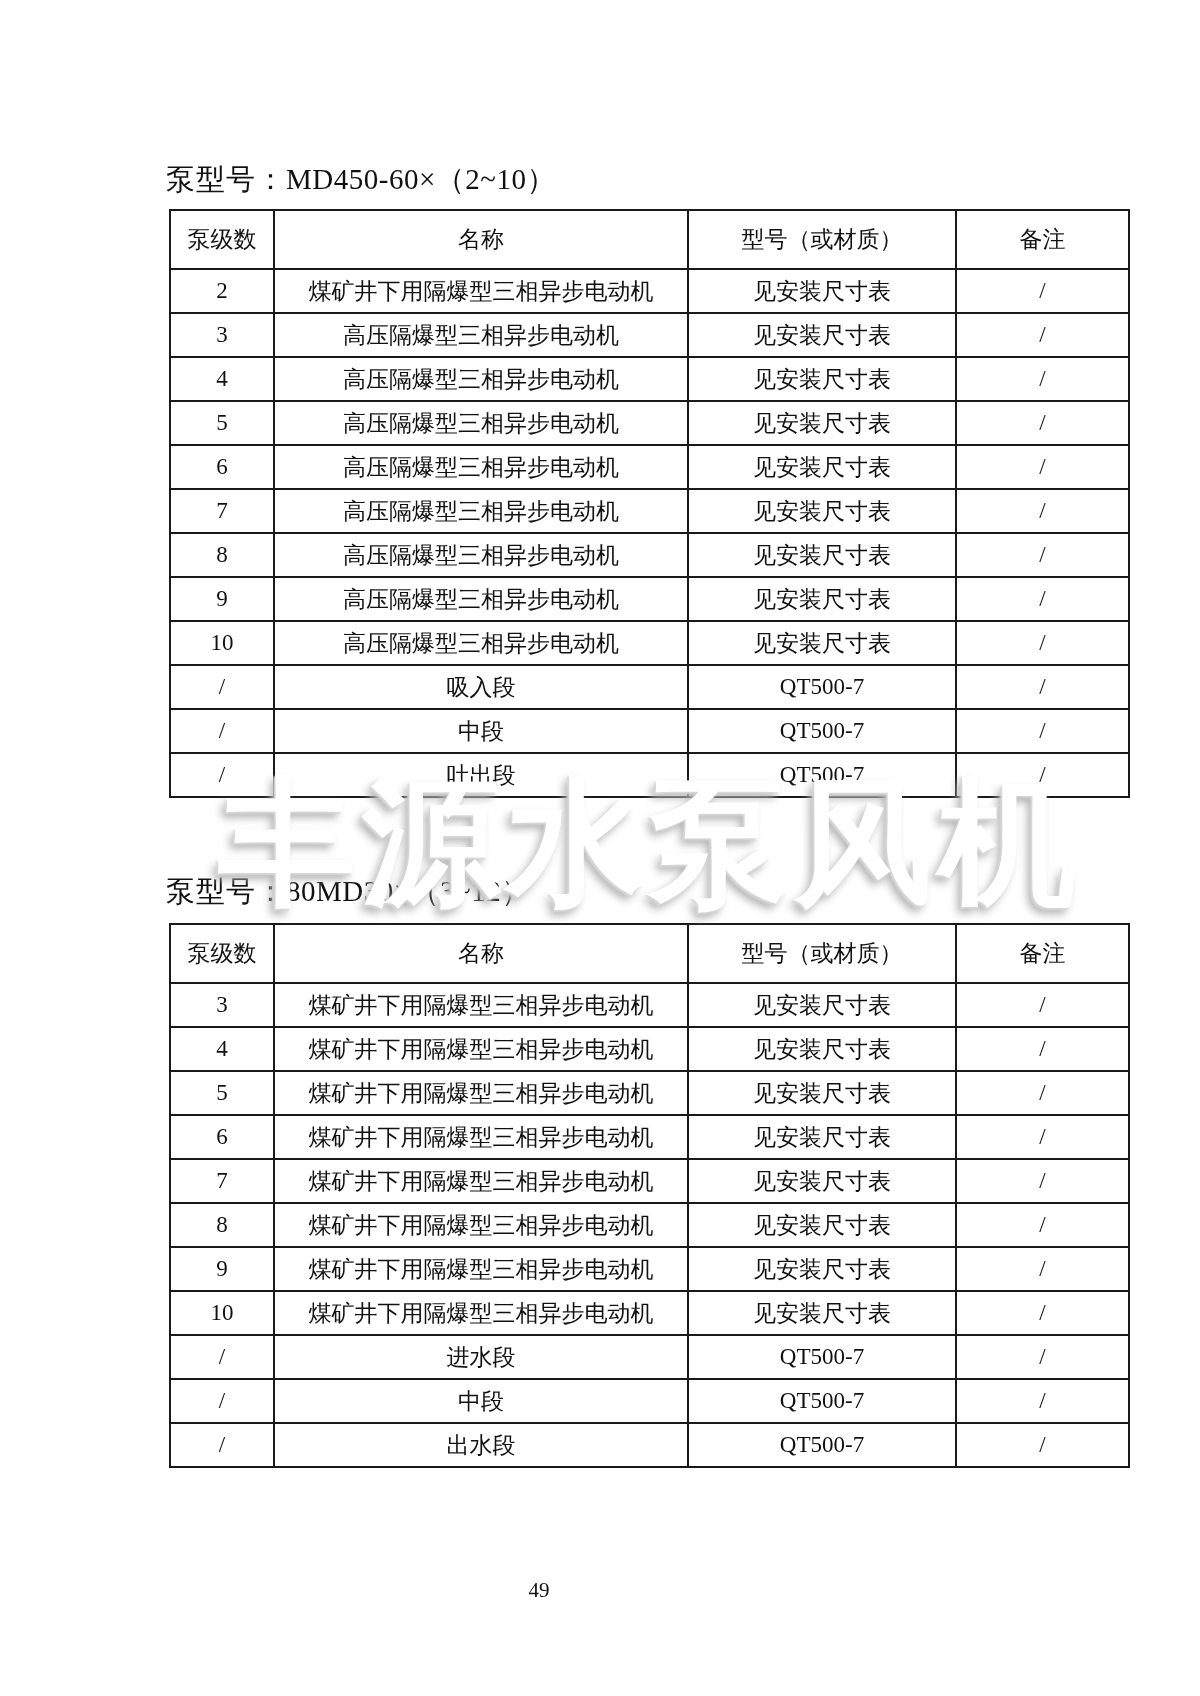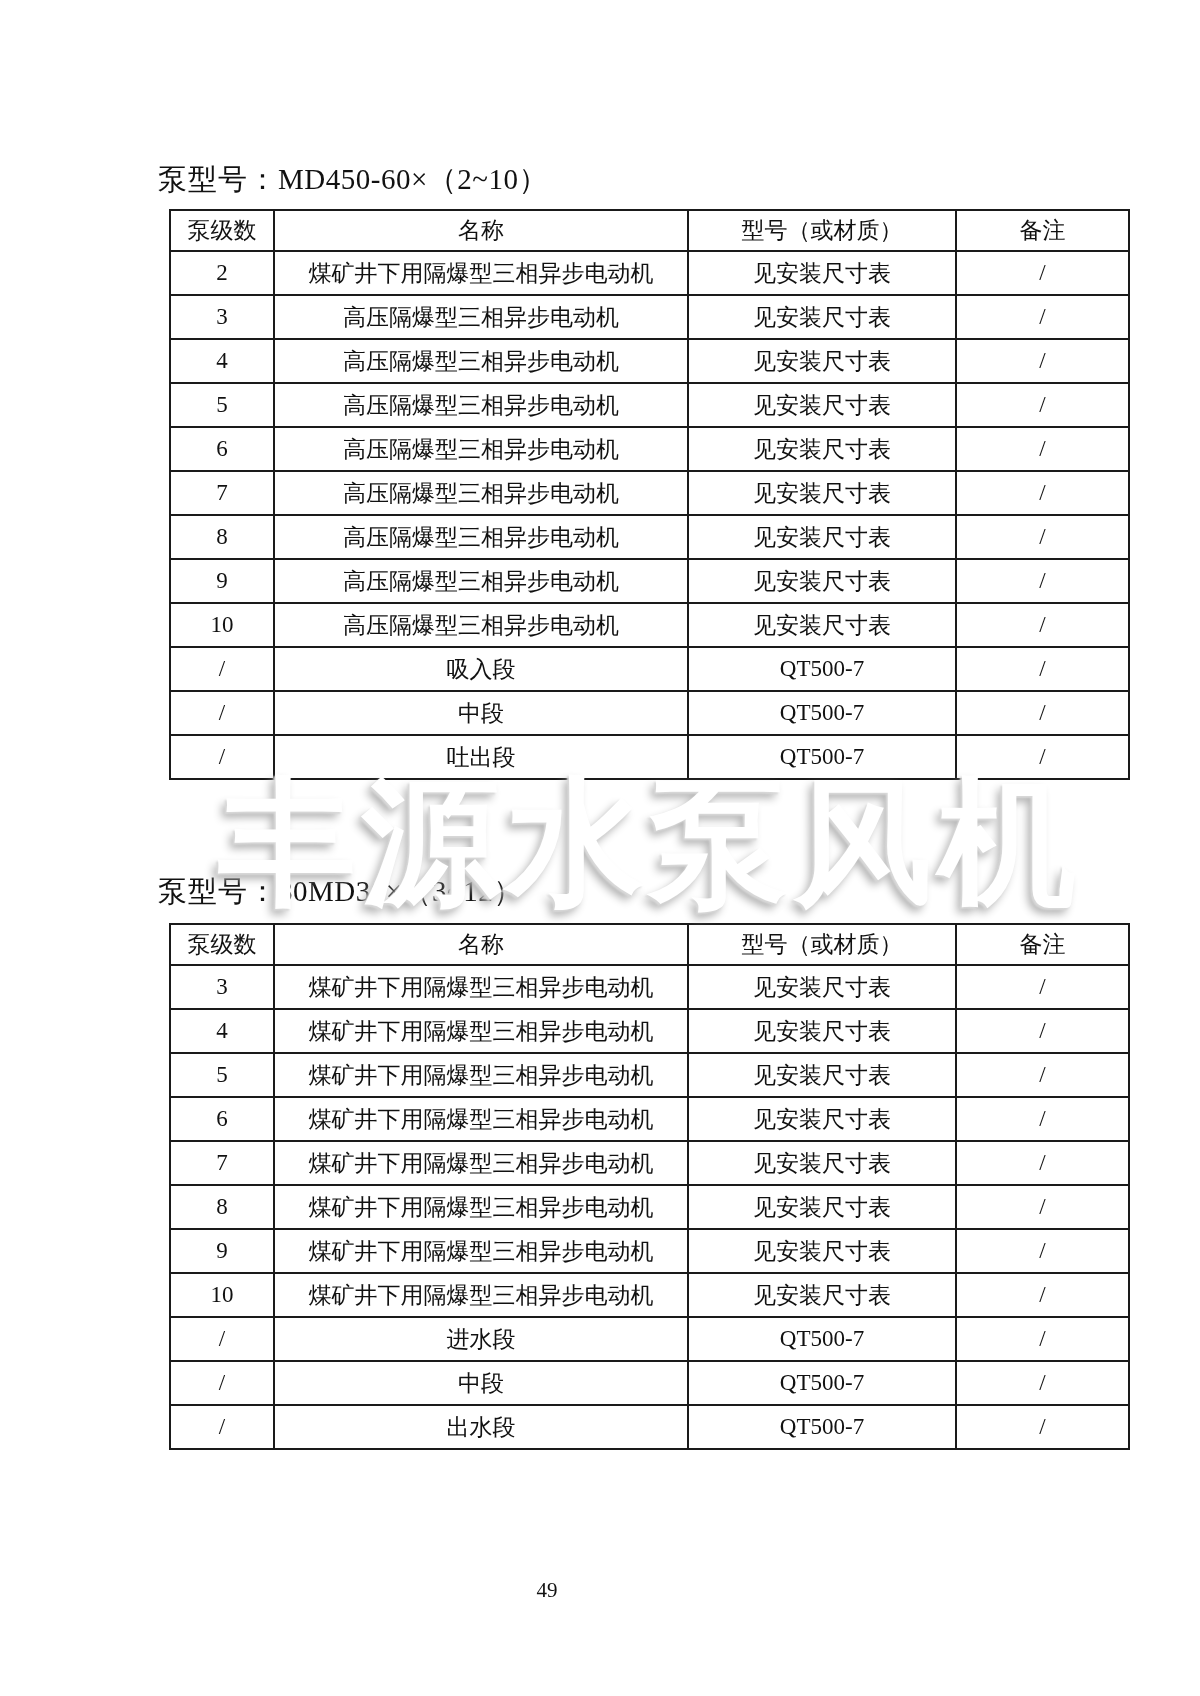--- a/index.html
+++ b/index.html
@@ -7,21 +7,21 @@
   body { font-family: "Liberation Serif", "DejaVu Serif", serif; color: #111; }
   .page {
     position: relative;
     width: 1200px;
     height: 1696px;
     background: #ffffff;
     overflow: hidden;
   }
   .doc-title {
     position: absolute;
-    left: 158px;
+    left: 166px;
     font-size: 29px;
     letter-spacing: 1px;
     color: #111;
     white-space: nowrap;
   }
   .doc-title .model { letter-spacing: 0.5px; }
   #title-1 { top: 160px; }
   #title-2 { top: 872px; z-index: 1; }
   table.spec-table {
     position: absolute;
@@ -38,21 +38,21 @@
     border: 2px solid #1a1a1a;
     text-align: center;
     vertical-align: middle;
     font-weight: normal;
     font-size: 23px;
     color: #111;
     padding: 0;
     overflow: hidden;
     white-space: nowrap;
   }
-  .spec-table th { height: 41px; }
+  .spec-table th { height: 59px; }
   .spec-table td { height: 44px; }
   .col-stage { width: 104px; }
   .col-name  { width: 414px; }
   .col-model { width: 268px; }
   .col-note  { width: 173px; }
   .watermark {
     position: absolute;
     left: 218px;
     top: 768px;
     z-index: 3;
@@ -69,21 +69,20 @@
     user-select: none;
   }
   .page-number {
     position: absolute;
     left: 0;
     top: 1578px;
     width: 1078px;
     text-align: center;
     font-size: 21px;
     color: #111;
-    margin-left: 8px;
   }
 </style>
 </head>
 <body>
 
 <div class="page">
 
   <div class="doc-title" id="title-1">
     <span>泵型号：</span><span class="model">MD450-60×（2~10）</span>
   </div>

